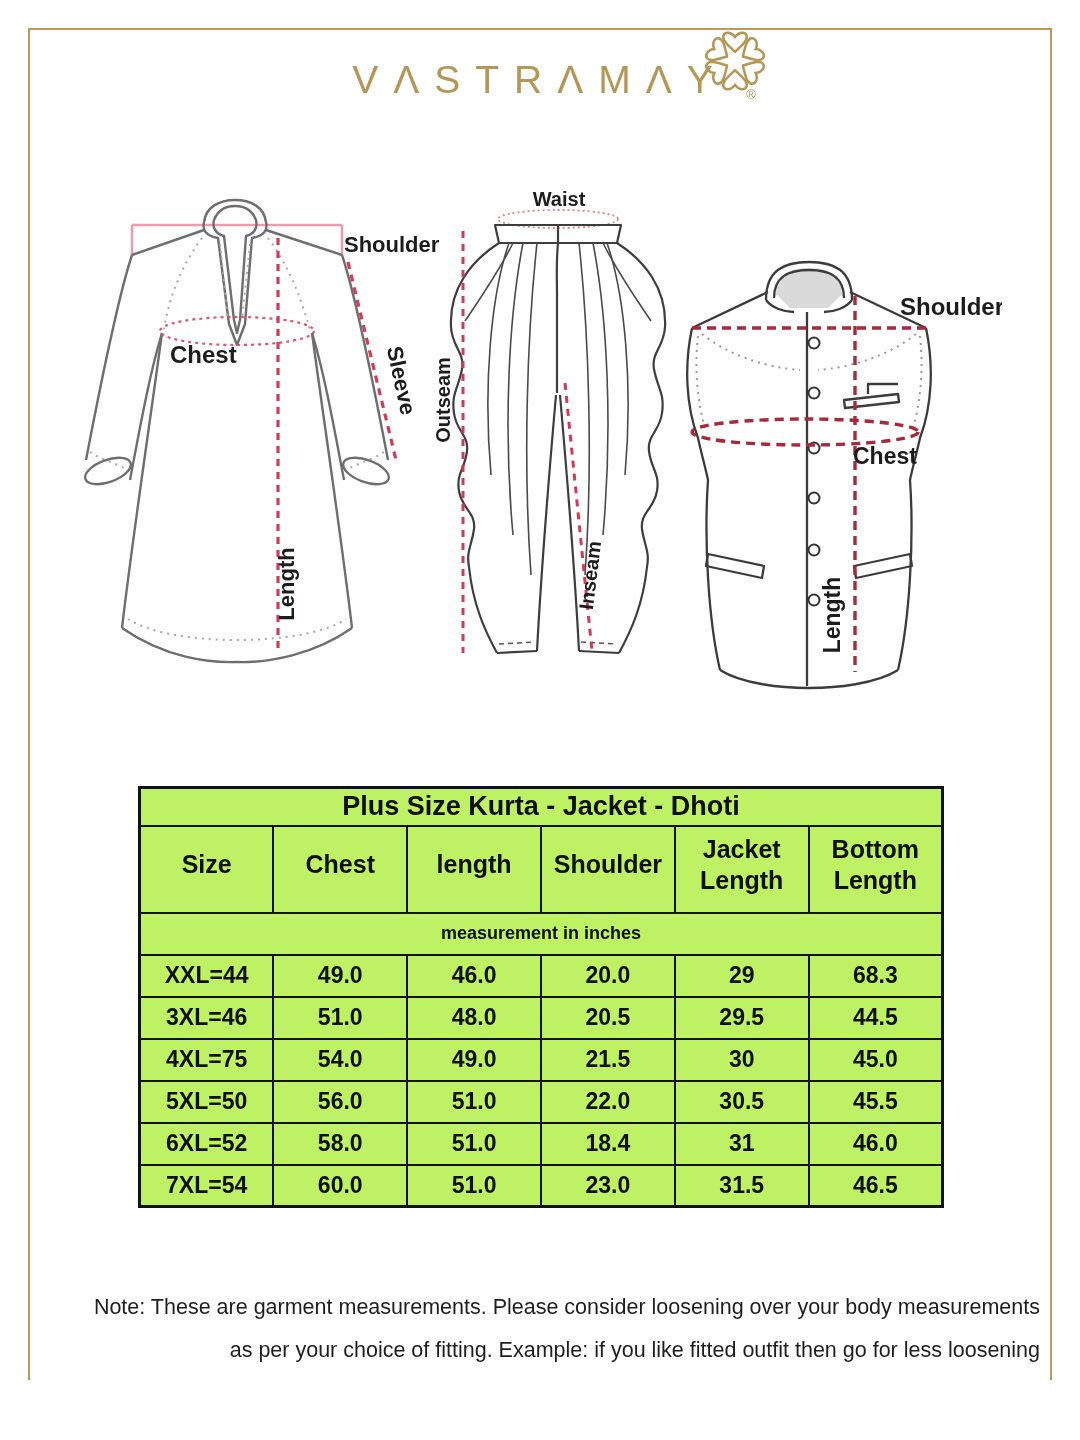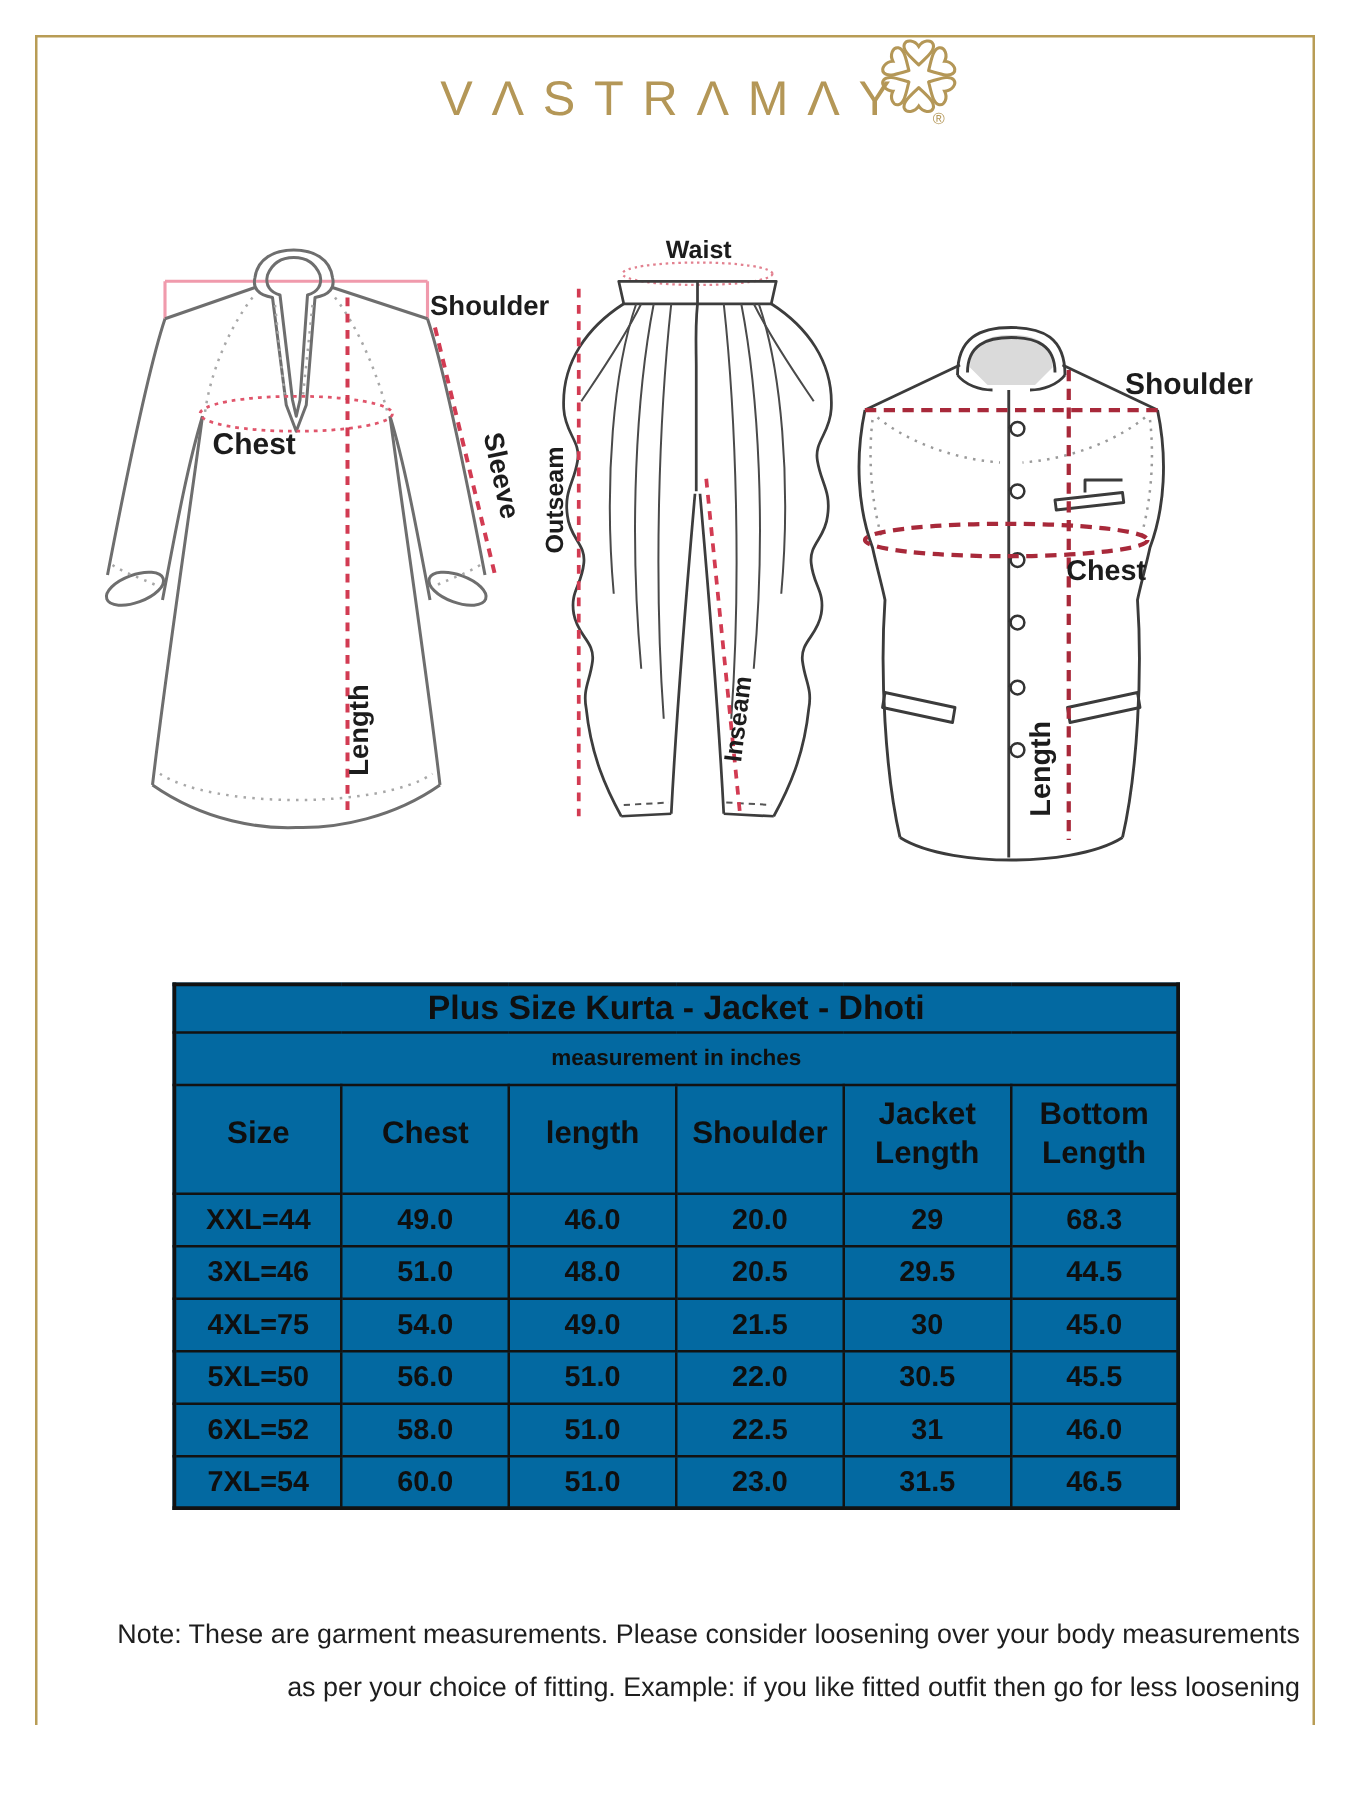--- a/index.html
+++ b/index.html
@@ -14,21 +14,21 @@
   .logo-text { font-size:39px; letter-spacing:15px; color:#b49757; font-weight:400; white-space:nowrap; }
   .ornament { position:absolute; right:-40px; top:-30px; width:66px; height:66px; }
   .rmark { position:absolute; right:-28px; bottom:0px; font-size:13px; color:#b49757; }
 
   
   .diag { position:absolute; }
   .diag text { font-weight:bold; fill:#1c1c1c; font-family:"Liberation Sans", sans-serif; }
   svg { display:block; }
 
   
-  table.size { position:absolute; left:138px; top:786px; width:806px; border-collapse:collapse; border:3px solid #121212; table-layout:fixed; background:#0369a1;padding-left:24px; }
+  table.size { position:absolute; left:138px; top:786px; width:806px; border-collapse:collapse; border:3px solid #121212; table-layout:fixed; background:#bef264;padding-left:24px; }
   table.size td, table.size th { border:2px solid #121212; text-align:center; vertical-align:middle; color:#0f0f0f; }
   td.title-cell { height:38px; font-size:27px; font-weight:bold; }
   td.subtitle-cell { height:42px; font-size:18px; font-weight:bold; }
   th.col-head { height:87px; font-size:25px; font-weight:bold; vertical-align:bottom; padding-bottom:8px; line-height:1.25; }
   td.data-cell { height:42px; font-size:23px; font-weight:bold; }
 
   
   .note { position:absolute; left:40px; right:40px; top:1286px; text-align:right; font-size:21.5px; color:#1e1e1e; line-height:43px; }
 </style>
 </head>
@@ -185,31 +185,31 @@
         <col>
         <col>
         <col>
         <col>
       </colgroup>
     <tbody>
       <tr>
         <td class="title-cell" colspan="6">Plus Size Kurta - Jacket - Dhoti</td>
       </tr>
       <tr>
-        <td class="subtitle-cell" colspan="6">measurement in inches</td>
-      </tr>
-      <tr>
         <th class="col-head">Size</th>
         <th class="col-head">Chest</th>
         <th class="col-head">length</th>
         <th class="col-head">Shoulder</th>
         <th class="col-head">Jacket Length</th>
         <th class="col-head">Bottom Length</th>
       </tr>
       <tr>
+        <td class="subtitle-cell" colspan="6">measurement in inches</td>
+      </tr>
+      <tr>
         <td class="data-cell">XXL=44</td>
         <td class="data-cell">49.0</td>
         <td class="data-cell">46.0</td>
         <td class="data-cell">20.0</td>
         <td class="data-cell">29</td>
         <td class="data-cell">68.3</td>
       </tr>
       <tr>
         <td class="data-cell">3XL=46</td>
         <td class="data-cell">51.0</td>
@@ -231,21 +231,21 @@
         <td class="data-cell">56.0</td>
         <td class="data-cell">51.0</td>
         <td class="data-cell">22.0</td>
         <td class="data-cell">30.5</td>
         <td class="data-cell">45.5</td>
       </tr>
       <tr>
         <td class="data-cell">6XL=52</td>
         <td class="data-cell">58.0</td>
         <td class="data-cell">51.0</td>
-        <td class="data-cell">22.5</td>
+        <td class="data-cell">18.4</td>
         <td class="data-cell">31</td>
         <td class="data-cell">46.0</td>
       </tr>
       <tr>
         <td class="data-cell">7XL=54</td>
         <td class="data-cell">60.0</td>
         <td class="data-cell">51.0</td>
         <td class="data-cell">23.0</td>
         <td class="data-cell">31.5</td>
         <td class="data-cell">46.5</td>

